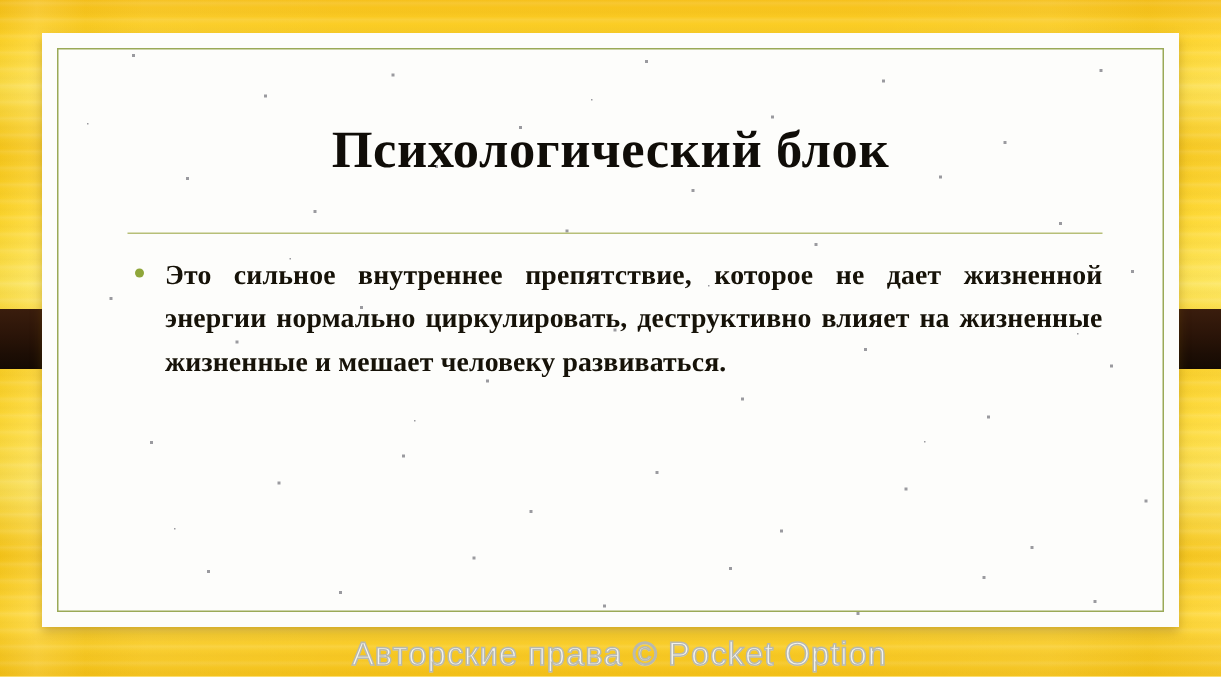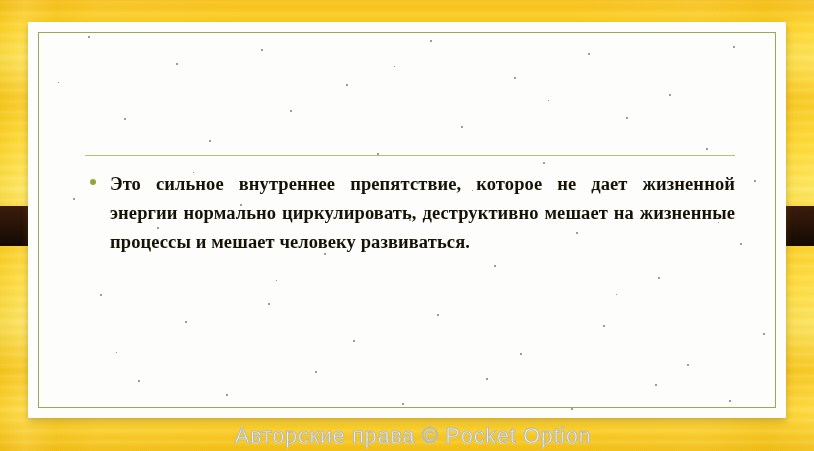--- a/index.html
+++ b/index.html
@@ -174,25 +174,26 @@
         <rect x="248" y="258" width="1" height="1"></rect>
           <rect x="588" y="272" width="1" height="1"></rect>
         <rect x="88" y="330" width="1" height="1"></rect>
           <rect x="480" y="396" width="1" height="1"></rect>
       </g>
     </svg>
   </div>
 
   <div class="card-inner-border"></div>
 
+  <div class="title">Психологический блок</div>
 
   <div class="divider"></div>
 
   <div class="body-block">
     <div class="bullet-row">
       <span class="bullet-dot"></span>
-      <p class="body-text">Это сильное внутреннее препятствие, которое не дает жизненной энергии нормально циркулировать, деструктивно мешает на жизненные процессы и мешает человеку развиваться.</p>
+      <p class="body-text">Это сильное внутреннее препятствие, которое не дает жизненной энергии нормально циркулировать, деструктивно влияет на жизненные жизненные и мешает человеку развиваться.</p>
     </div>
   </div>
 
   <div class="watermark">Авторские права © Pocket Option</div>
 
 </div>
 
 </body></html>

